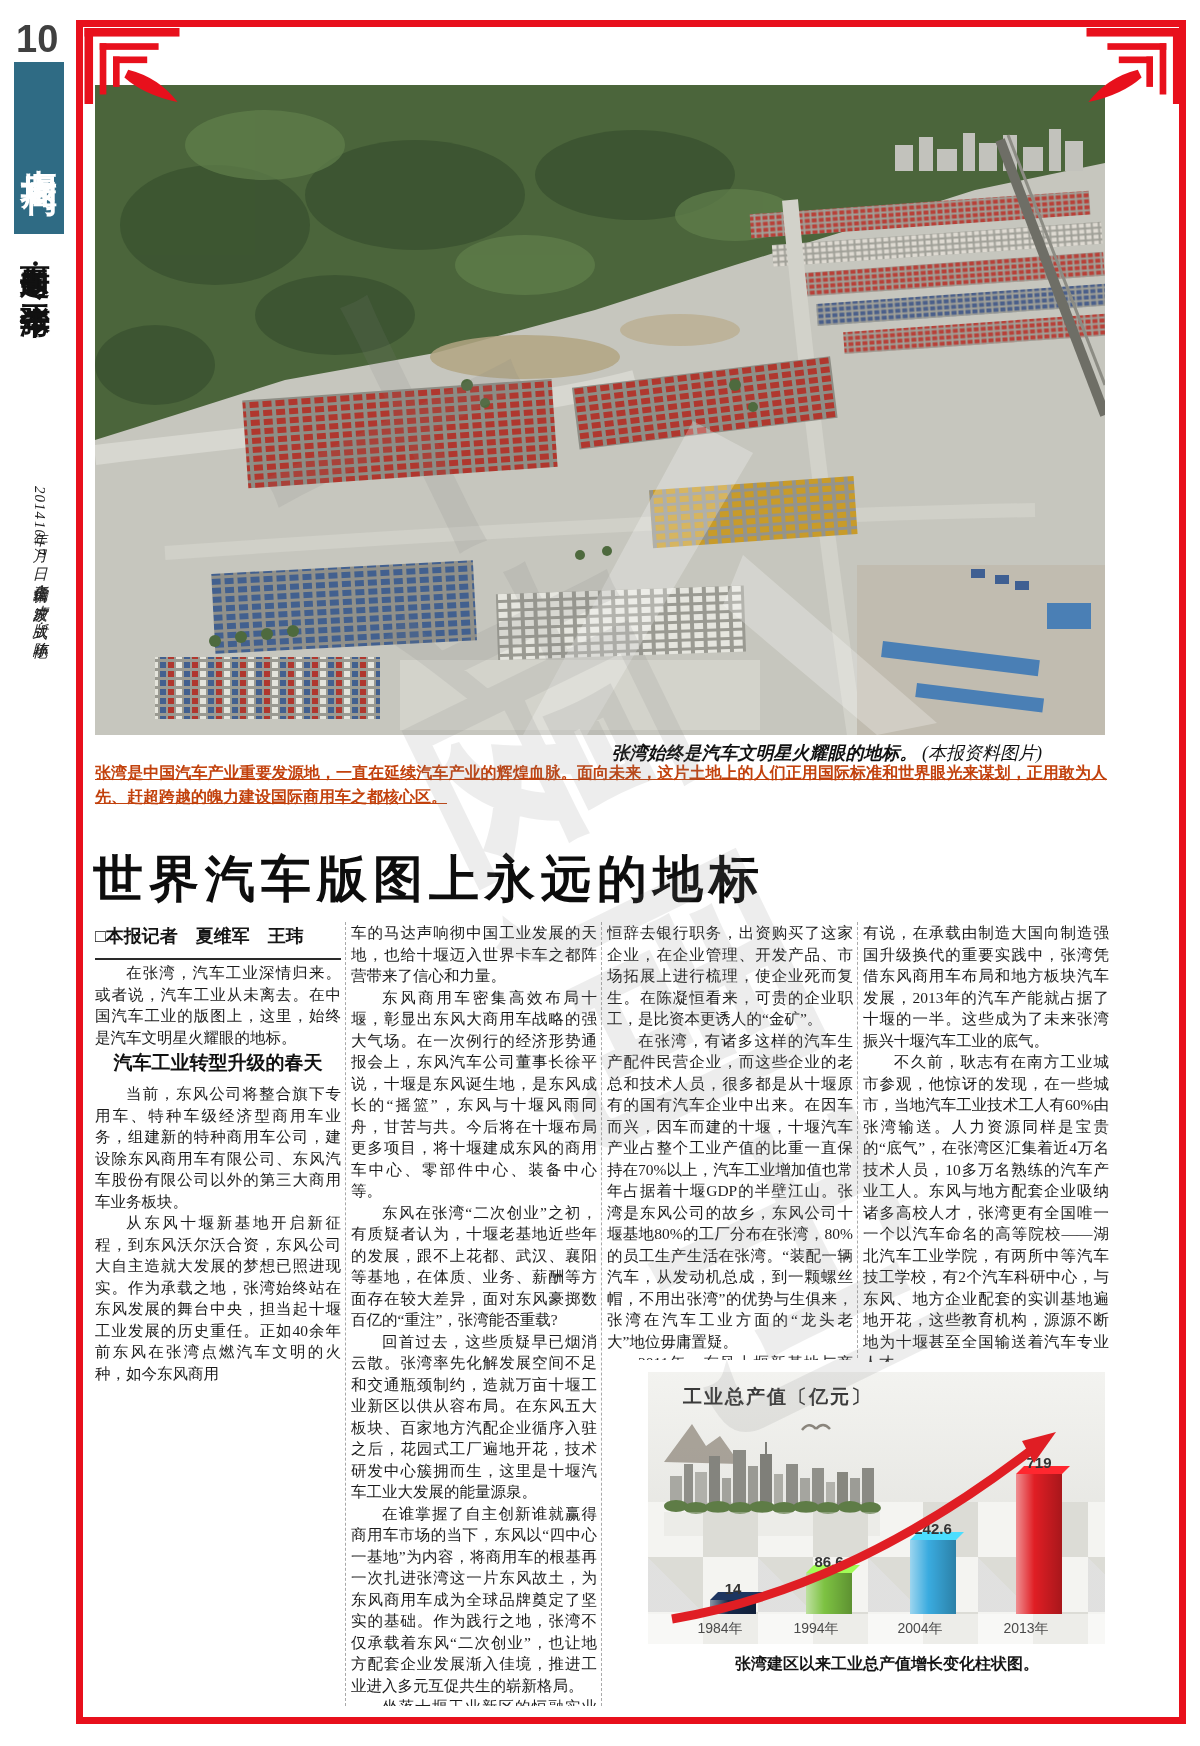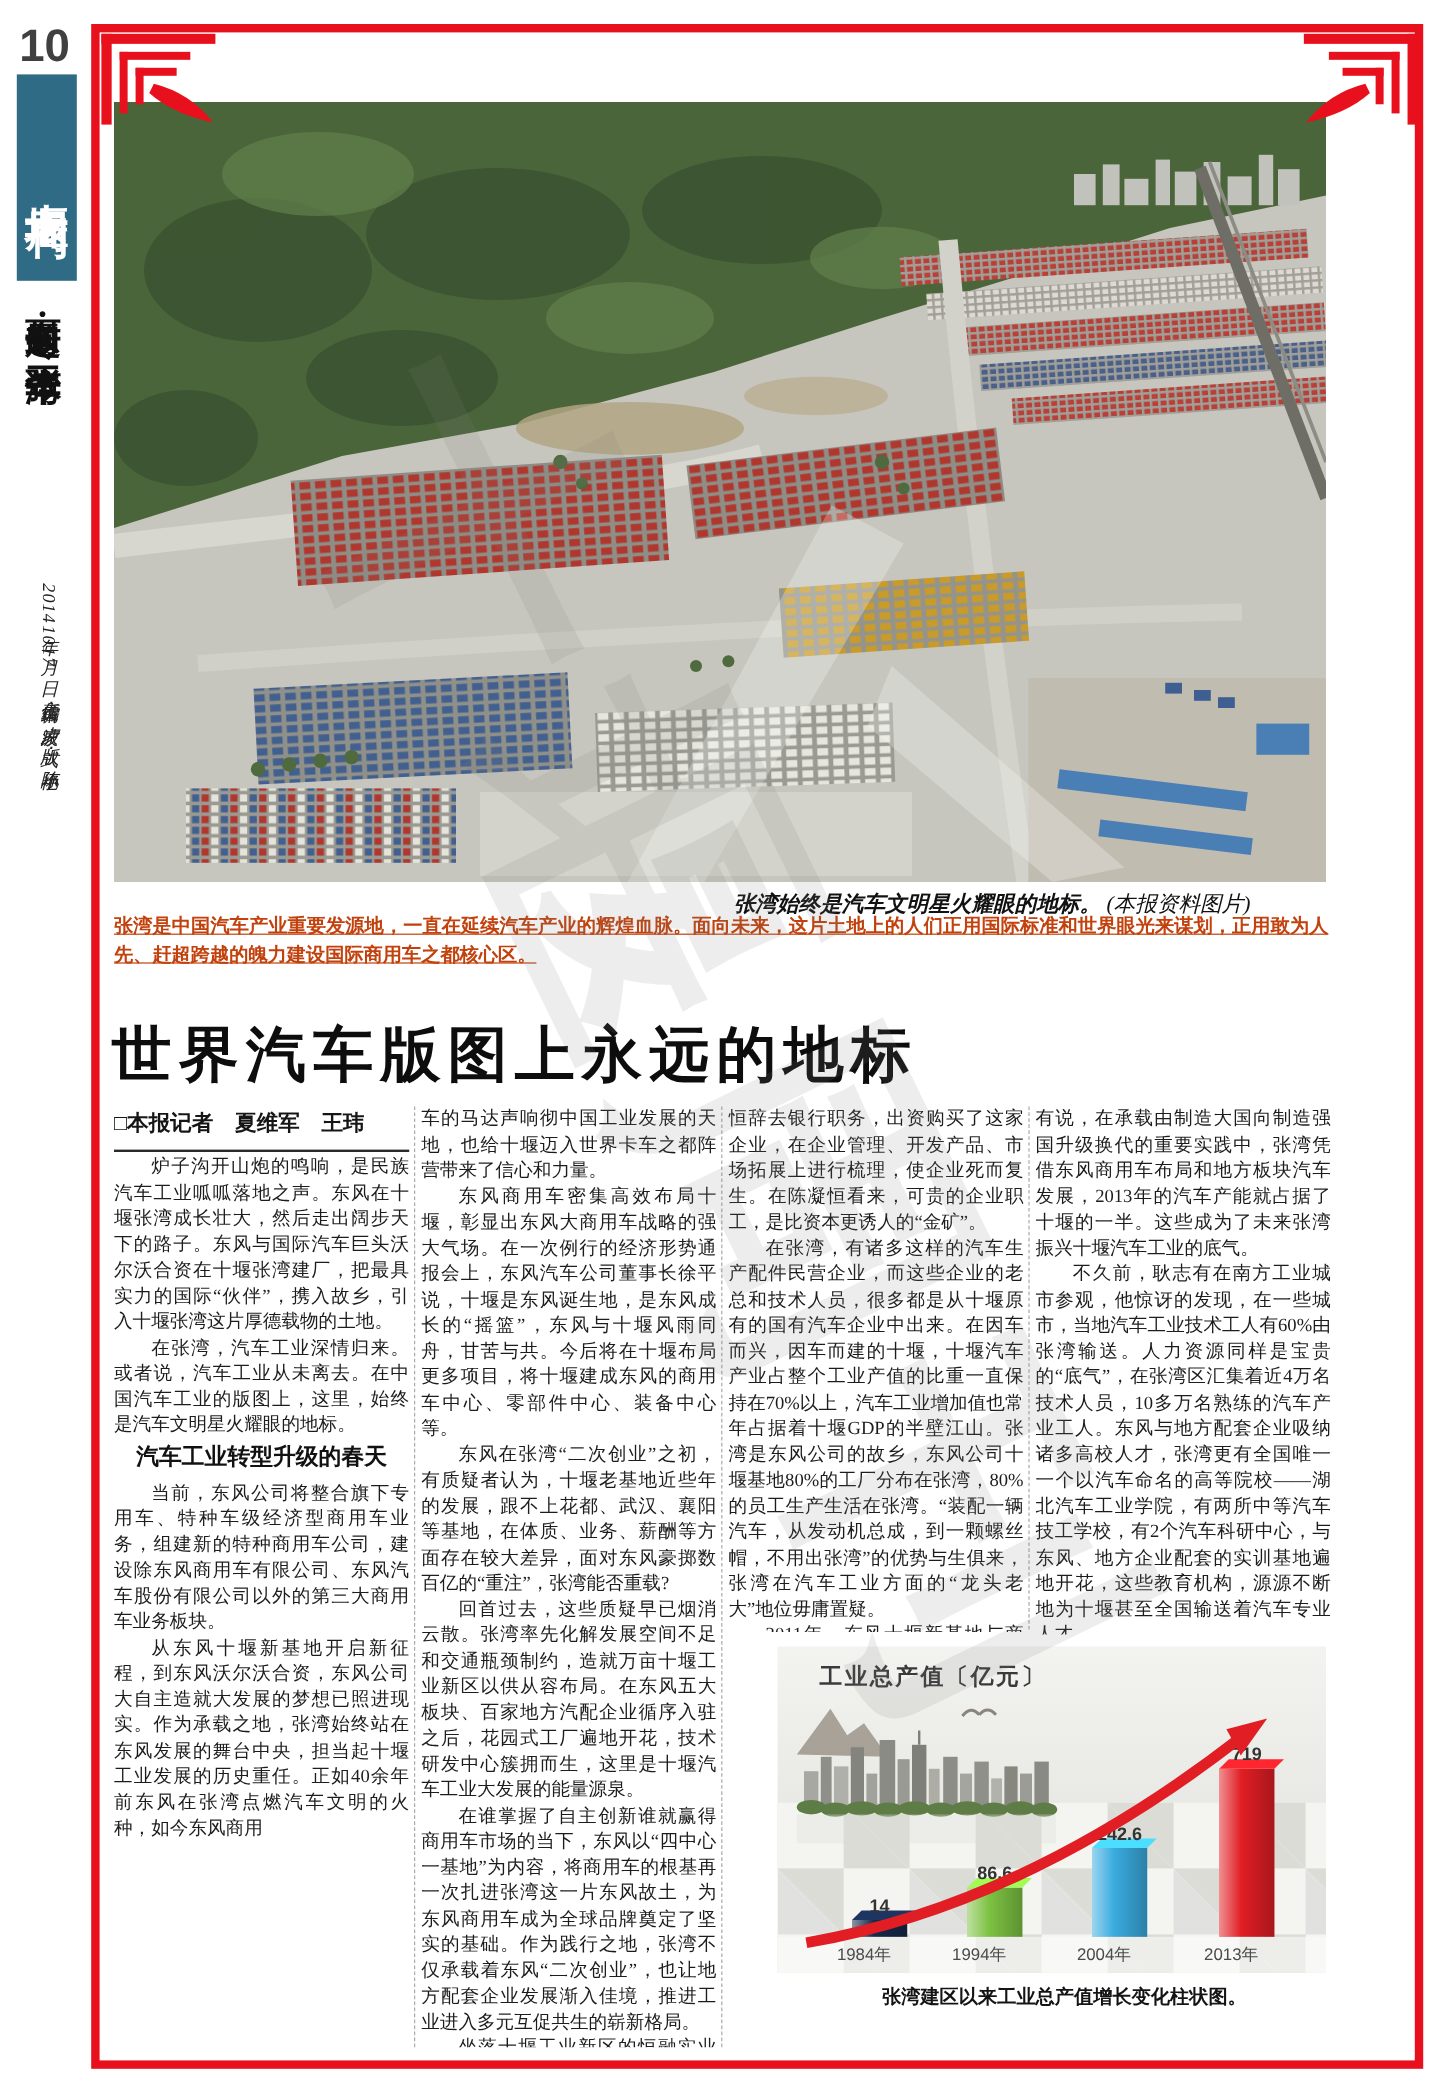--- a/index.html
+++ b/index.html
@@ -245,21 +245,20 @@
 
   <div class="lead">张湾是中国汽车产业重要发源地，一直在延续汽车产业的辉煌血脉。面向未来，这片土地上的人们正用国际标准和世界眼光来谋划，正用敢为人先、赶超跨越的魄力建设国际商用车之都核心区。</div>
   <h1 class="headline" style="margin:0;">世界汽车版图上永远的地标</h1>
   <div class="byline">□本报记者　夏维军　王玮</div>
 
   <div class="vsep" id="sep1"></div>
   <div class="vsep" id="sep2"></div>
   <div class="vsep" id="sep3"></div>
 
   <div class="col" id="col1">
-    <p>炉子沟开山炮的鸣响，是民族汽车工业呱呱落地之声。东风在十堰张湾成长壮大，然后走出阔步天下的路子。东风与国际汽车巨头沃尔沃合资在十堰张湾建厂，把最具实力的国际“伙伴”，携入故乡，引入十堰张湾这片厚德载物的土地。</p>
     <p>在张湾，汽车工业深情归来。或者说，汽车工业从未离去。在中国汽车工业的版图上，这里，始终是汽车文明星火耀眼的地标。</p>
     <p class="subhead">汽车工业转型升级的春天</p>
     <p>当前，东风公司将整合旗下专用车、特种车级经济型商用车业务，组建新的特种商用车公司，建设除东风商用车有限公司、东风汽车股份有限公司以外的第三大商用车业务板块。</p>
     <p>从东风十堰新基地开启新征程，到东风沃尔沃合资，东风公司大自主造就大发展的梦想已照进现实。作为承载之地，张湾始终站在东风发展的舞台中央，担当起十堰工业发展的历史重任。正如40余年前东风在张湾点燃汽车文明的火种，如今东风商用</p>
   </div>
   <div class="col" id="col2">
     <p class="cont">车的马达声响彻中国工业发展的天地，也给十堰迈入世界卡车之都阵营带来了信心和力量。</p>
     <p>东风商用车密集高效布局十堰，彰显出东风大商用车战略的强大气场。在一次例行的经济形势通报会上，东风汽车公司董事长徐平说，十堰是东风诞生地，是东风成长的“摇篮”，东风与十堰风雨同舟，甘苦与共。今后将在十堰布局更多项目，将十堰建成东风的商用车中心、零部件中心、装备中心等。</p>
     <p>东风在张湾“二次创业”之初，有质疑者认为，十堰老基地近些年的发展，跟不上花都、武汉、襄阳等基地，在体质、业务、薪酬等方面存在较大差异，面对东风豪掷数百亿的“重注”，张湾能否重载?</p>
     <p>回首过去，这些质疑早已烟消云散。张湾率先化解发展空间不足和交通瓶颈制约，造就万亩十堰工业新区以供从容布局。在东风五大板块、百家地方汽配企业循序入驻之后，花园式工厂遍地开花，技术研发中心簇拥而生，这里是十堰汽车工业大发展的能量源泉。</p>

